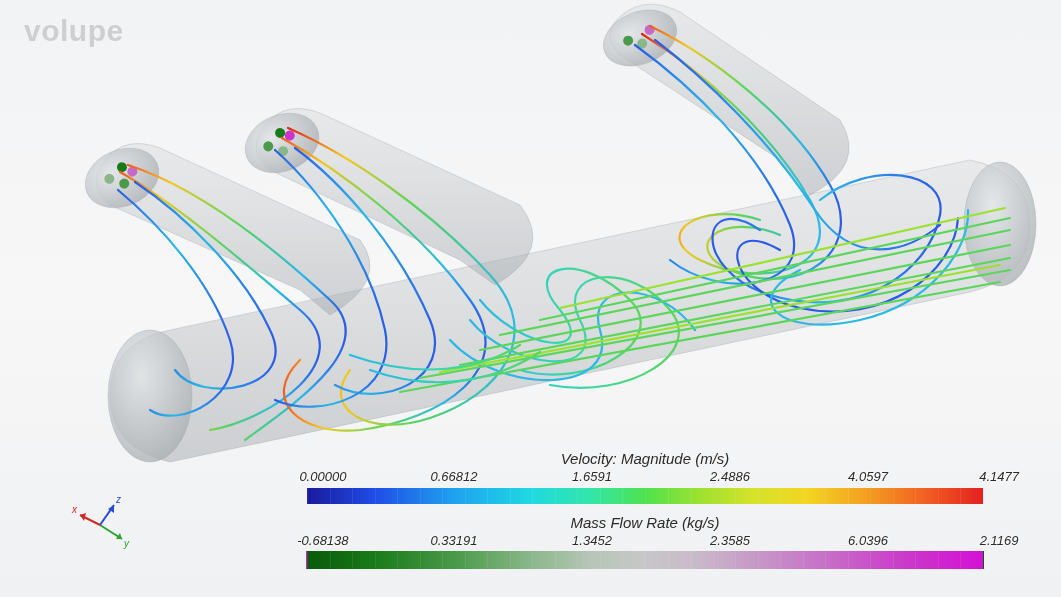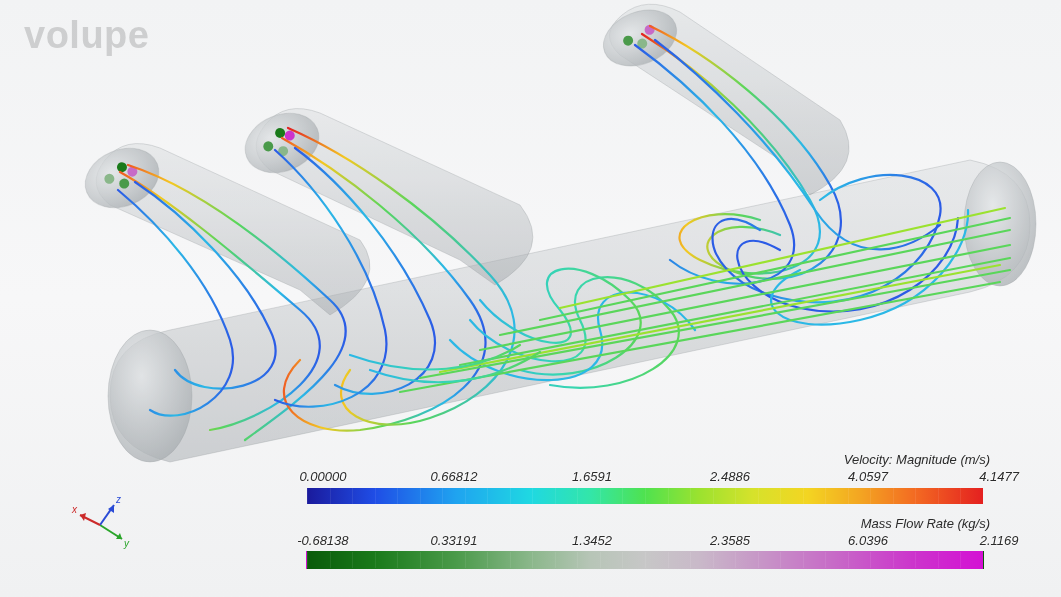--- a/index.html
+++ b/index.html
@@ -11,21 +11,21 @@
     font-family: "Segoe UI", "Helvetica Neue", Arial, sans-serif;
     background: linear-gradient(to bottom, #f2f3f4 0%, #f7f7f8 50%, #f0f1f2 100%);
     position: relative;
   }
 
   
   .watermark {
     position: absolute;
     top: 14px;
     left: 24px;
-    font-size: 38px;
+    font-size: 30px;
     font-weight: 600;
     letter-spacing: 0.5px;
     color: rgba(110,110,110,0.28);
     user-select: none;
   }
 
   
   .viewport {
     position: absolute;
     inset: 0;
@@ -55,23 +55,23 @@
   
   .legend {
     position: absolute;
     left: 300px;
     width: 690px;
     font-style: italic;
     font-size: 13px;
     color: #2b2b2b;
   }
   .legend .title {
-    text-align: right;
+    text-align: center;
     margin-bottom: 2px;
-    font-size: 13px;
+    font-size: 15px;
   }
   .legend .ticks {
     position: relative;
     height: 16px;
     margin: 2px 0 2px 0;
   }
   .legend .tick {
     position: absolute;
     transform: translateX(-50%);
     white-space: nowrap;

